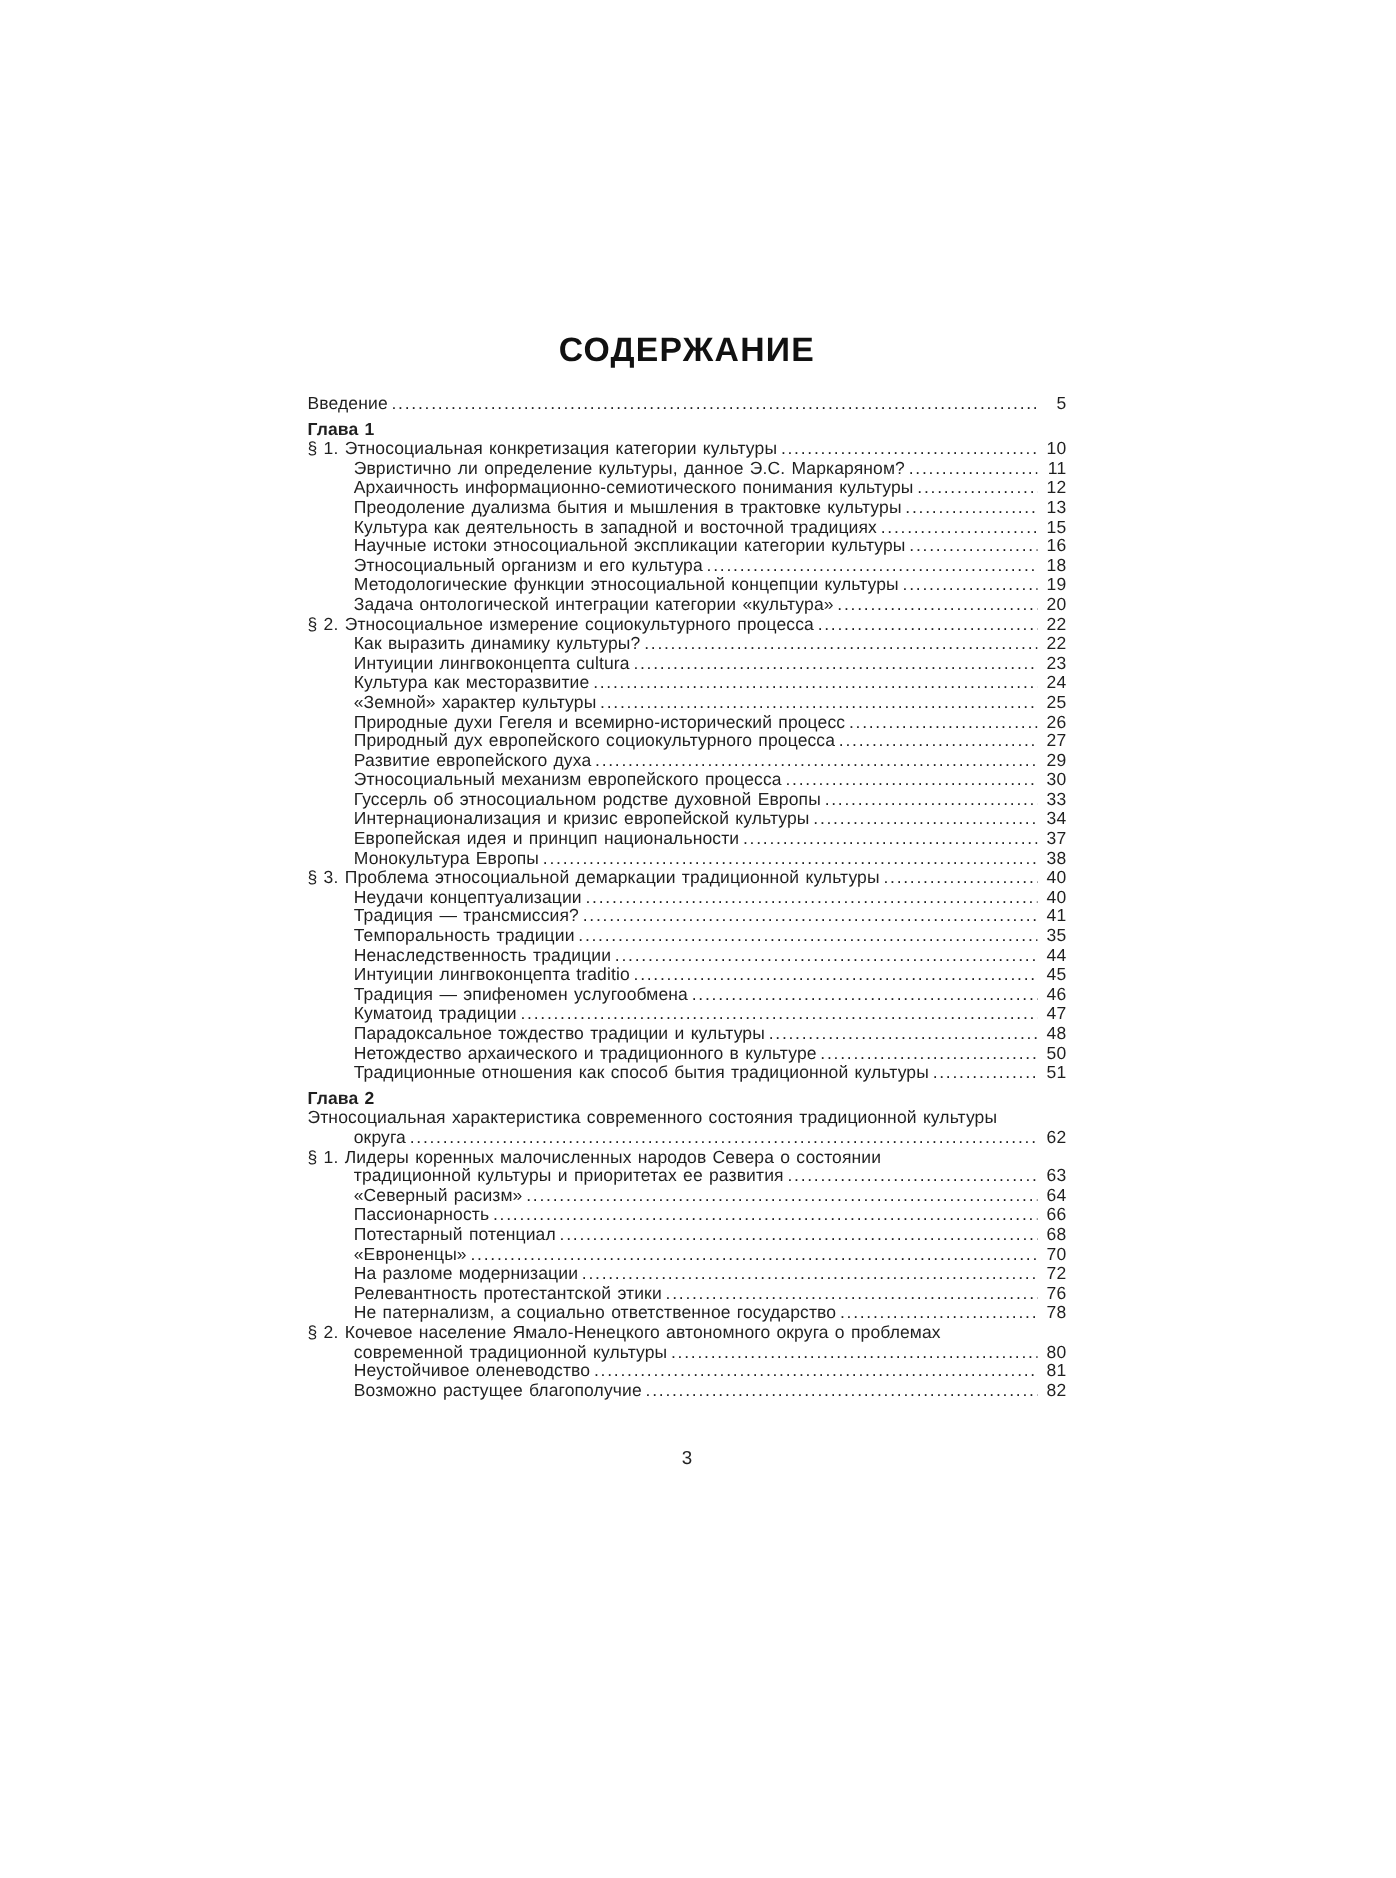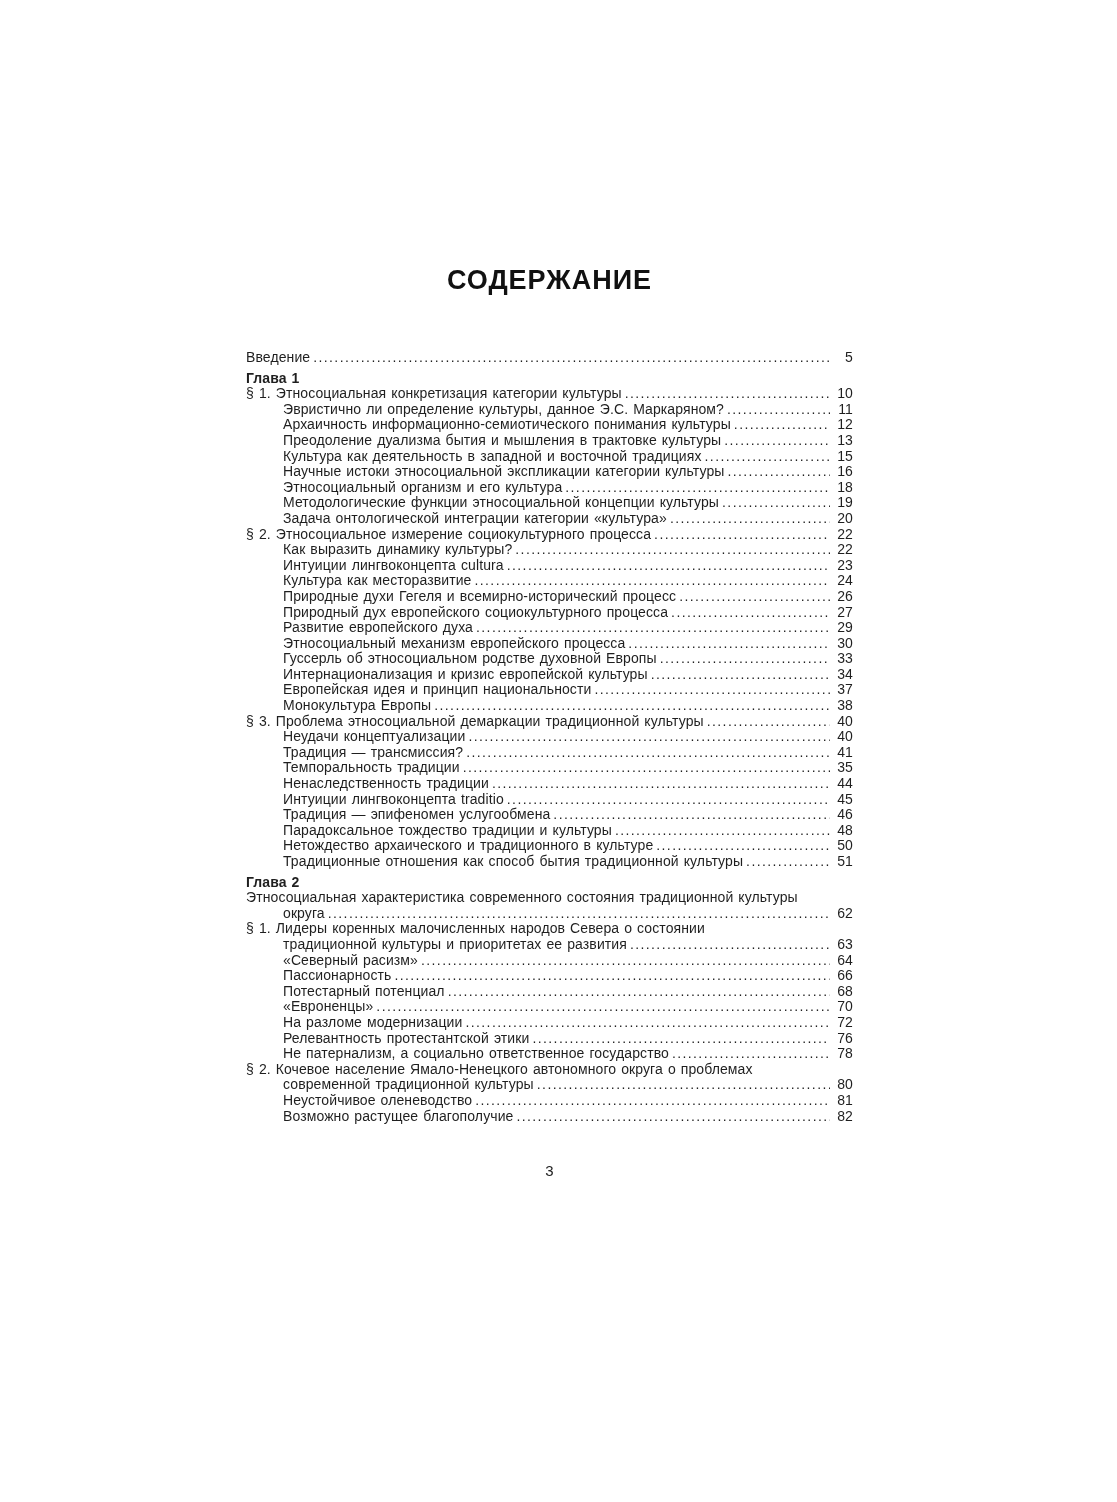--- a/index.html
+++ b/index.html
@@ -17,21 +17,21 @@
     color: #1f1f1f;
     font-family: "Liberation Sans", "DejaVu Sans", sans-serif;
   }
   .content {
     position: absolute;
     left: 246px;
     top: 266px;
     width: 607px;
   }
   .doc-title {
-    margin: 0 0 56px 0;
+    margin: 0 0 21px 0;
     text-align: center;
     font-size: 27px;
     line-height: 28px;
     font-weight: bold;
     letter-spacing: 1px;
     color: #111;
   }
   .toc { width: 100%; }
   .entry { margin: 0; }
   .entry.gap { margin-top: 5px; }
@@ -176,20 +176,27 @@
         </div>
         <div class="entry">
           <div class="line indent-1">
             <span class="txt">Культура как месторазвитие</span>
             <span class="dots"></span>
             <span class="pagenum">24</span>
           </div>
         </div>
         <div class="entry">
           <div class="line indent-1">
+            <span class="txt">«Земной» характер культуры</span>
+            <span class="dots"></span>
+            <span class="pagenum">25</span>
+          </div>
+        </div>
+        <div class="entry">
+          <div class="line indent-1">
             <span class="txt">Природные духи Гегеля и всемирно-исторический процесс</span>
             <span class="dots"></span>
             <span class="pagenum">26</span>
           </div>
         </div>
         <div class="entry">
           <div class="line indent-1">
             <span class="txt">Природный дух европейского социокультурного процесса</span>
             <span class="dots"></span>
             <span class="pagenum">27</span>
@@ -277,20 +284,27 @@
             <span class="txt">Интуиции лингвоконцепта traditio</span>
             <span class="dots"></span>
             <span class="pagenum">45</span>
           </div>
         </div>
         <div class="entry">
           <div class="line indent-1">
             <span class="txt">Традиция — эпифеномен услугообмена</span>
             <span class="dots"></span>
             <span class="pagenum">46</span>
+          </div>
+        </div>
+        <div class="entry">
+          <div class="line indent-1">
+            <span class="txt">Куматоид традиции</span>
+            <span class="dots"></span>
+            <span class="pagenum">47</span>
           </div>
         </div>
         <div class="entry">
           <div class="line indent-1">
             <span class="txt">Парадоксальное тождество традиции и культуры</span>
             <span class="dots"></span>
             <span class="pagenum">48</span>
           </div>
         </div>
         <div class="entry">

